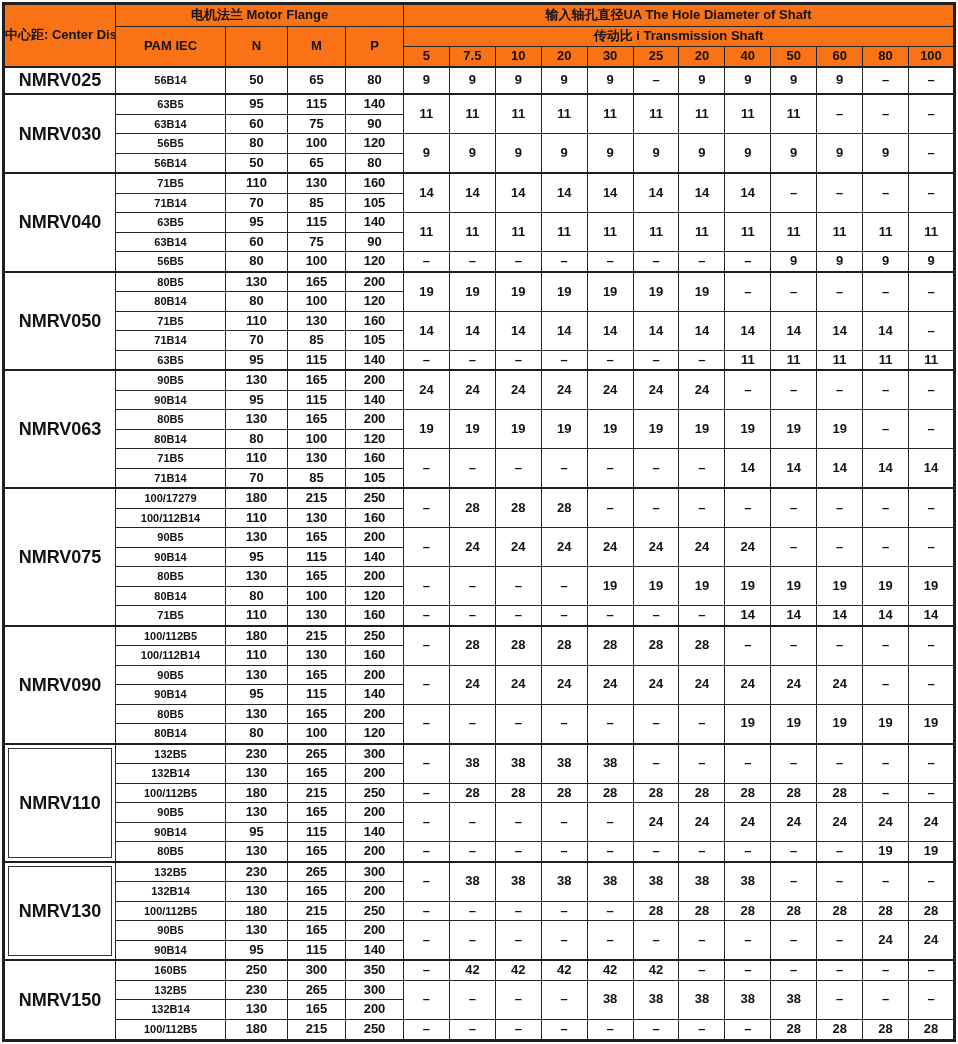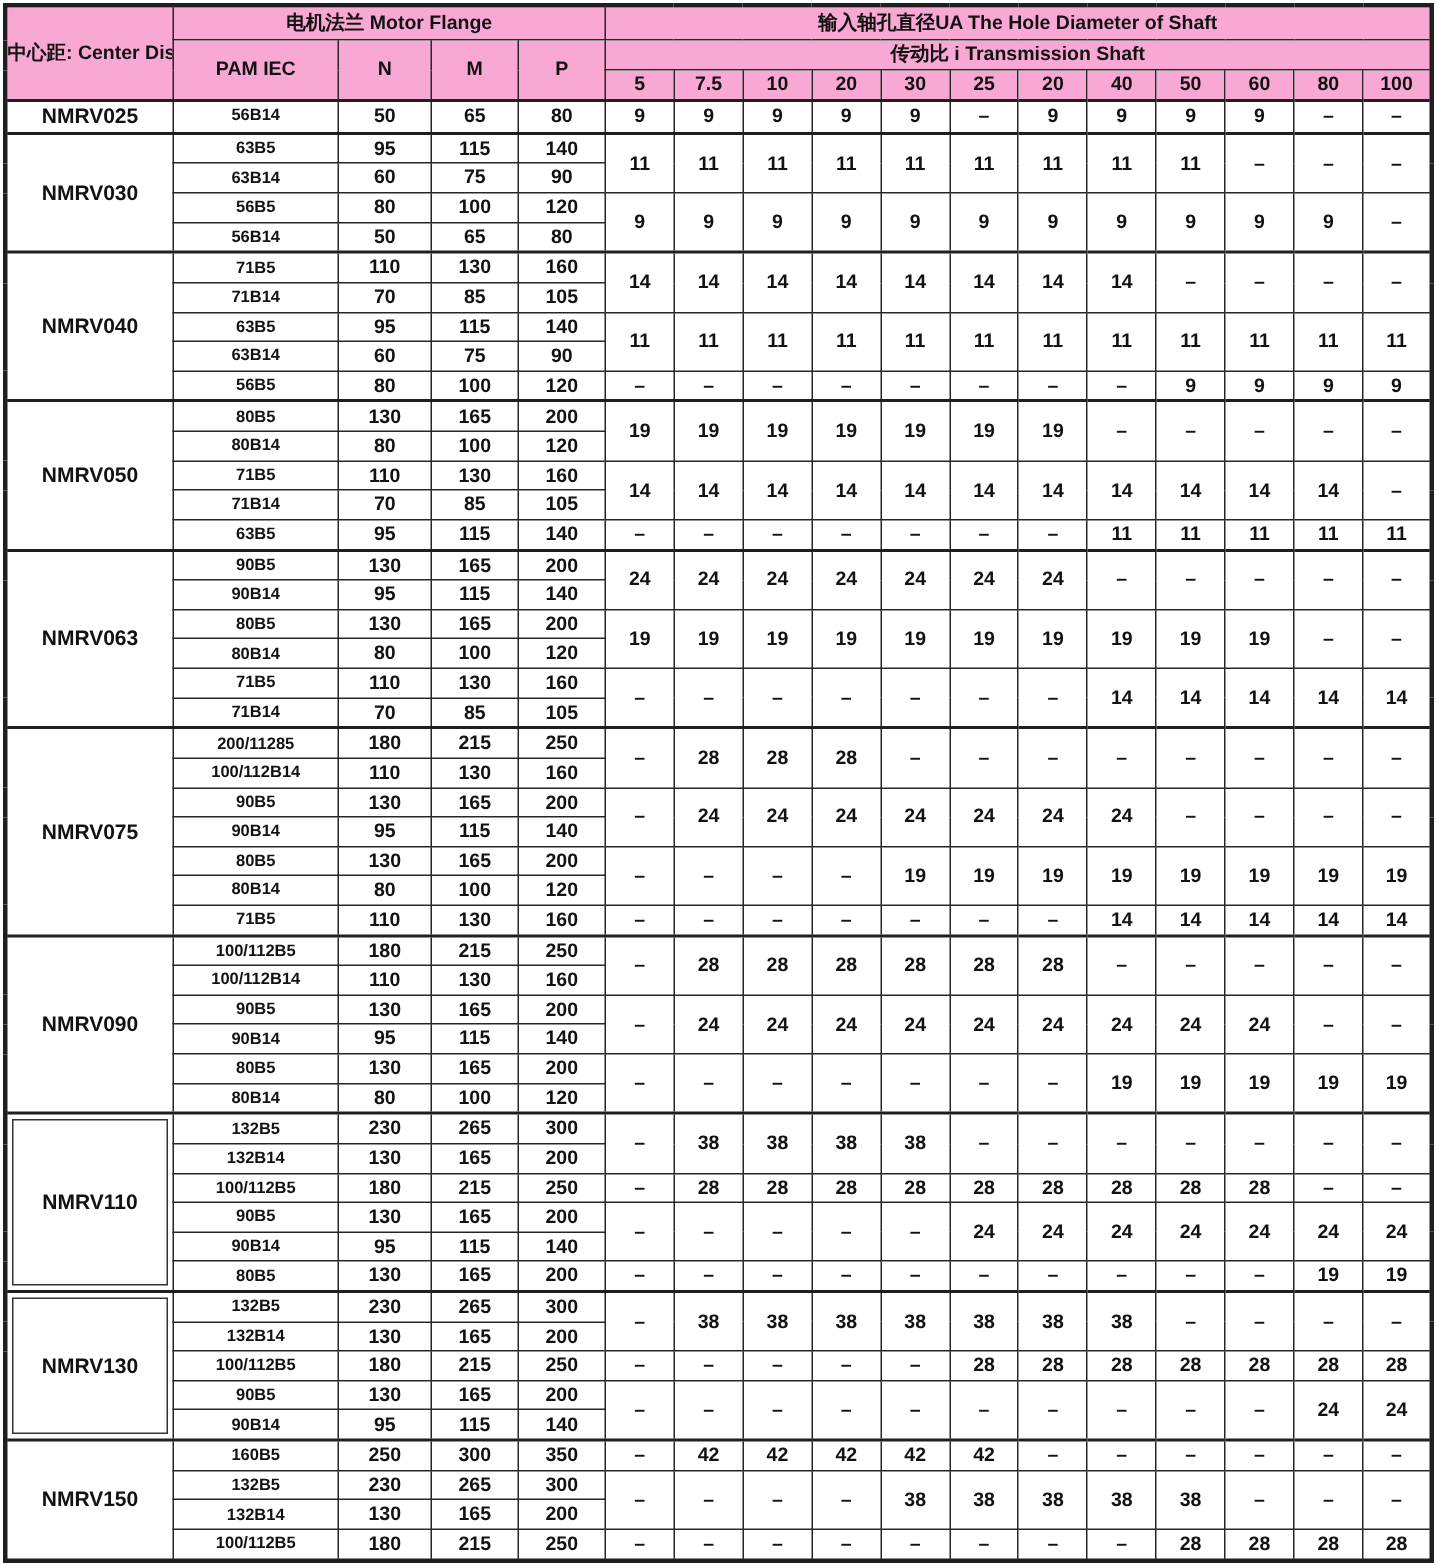--- a/index.html
+++ b/index.html
@@ -26,31 +26,31 @@
     vertical-align: middle;
     padding: 0;
     font-weight: bold;
     color: #121212;
     font-size: 13px;
     line-height: 1.12;
     overflow: hidden;
     white-space: nowrap;
   }
   thead th {
-    background: #f9a8d4;
+    background: #f97316;
   }
   .multiline { white-space: pre-line; }
   thead tr.h1 { height: 23px; }
   thead tr.h2 { height: 20px; }
   thead tr.h3 { height: 20px; }
   th.shaft-title, th.ratio-title { font-size: 13.5px; }
   th.flange-title { font-size: 14px; }
   th.model-head { font-size: 12.5px; }
   th.nmp { font-size: 14px; }
-  tbody td.model { font-size: 14px; }
+  tbody td.model { font-size: 18px; }
   tbody td.pam { font-size: 11px; }
   tbody td.val, tbody td.dim { font-size: 13px; }
   tbody tr.group-start td { border-top: 2.6px solid #1f1f1f; }
   tbody td.model.inset { outline: 1.4px solid #333; outline-offset: -5px; }
 </style>
 </head>
 <body>
 
 <div class="page">
   <table class="spec">
@@ -375,21 +375,21 @@
           <td class="val" rowspan="2">14</td>
         </tr>
         <tr>
           <td class="pam">71B14</td>
           <td class="dim">70</td>
           <td class="dim">85</td>
           <td class="dim">105</td>
         </tr>
         <tr class="group-start">
           <td class="model" rowspan="7">NMRV075</td>
-          <td class="pam">200/11285</td>
+          <td class="pam">100/17279</td>
           <td class="dim">180</td>
           <td class="dim">215</td>
           <td class="dim">250</td>
           <td class="val" rowspan="2">–</td>
           <td class="val" rowspan="2">28</td>
           <td class="val" rowspan="2">28</td>
           <td class="val" rowspan="2">28</td>
           <td class="val" rowspan="2">–</td>
           <td class="val" rowspan="2">–</td>
           <td class="val" rowspan="2">–</td>

